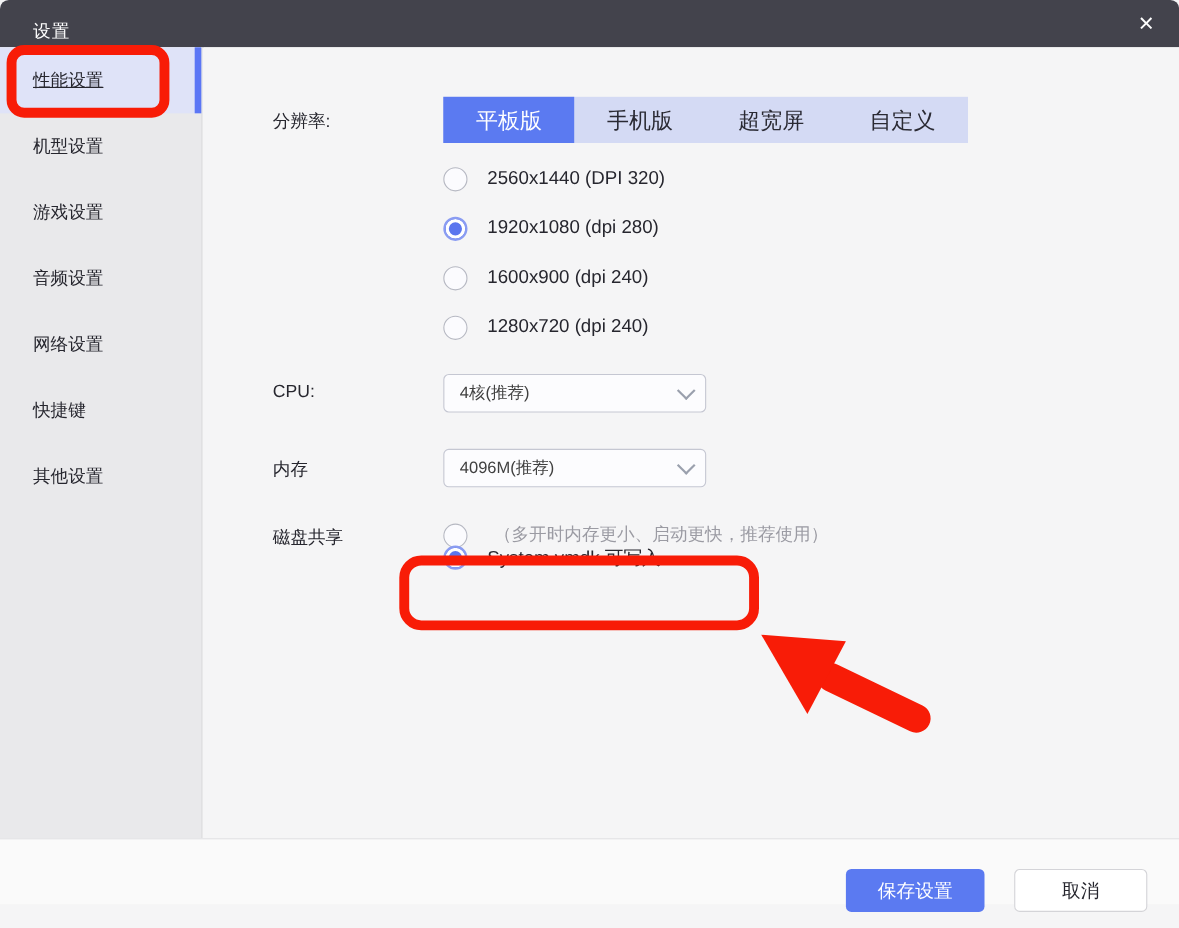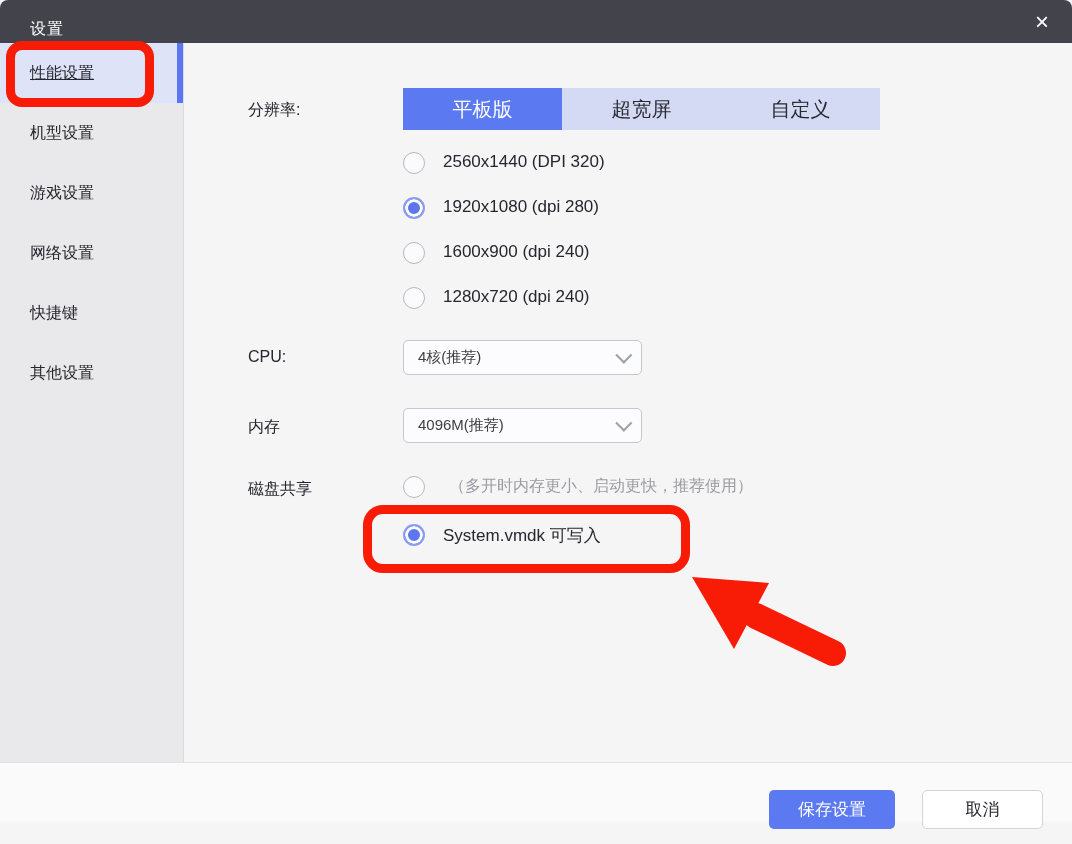--- a/index.html
+++ b/index.html
@@ -87,36 +87,40 @@
       <span>性能设置</span>
       <span class="indicator"></span>
     </div>
     <div class="side-item">
       <span>机型设置</span>
     </div>
     <div class="side-item">
       <span>游戏设置</span>
     </div>
     <div class="side-item">
+      <span>音频设置</span>
+    </div>
+    <div class="side-item">
       <span>网络设置</span>
     </div>
     <div class="side-item">
       <span>快捷键</span>
     </div>
     <div class="side-item">
       <span>其他设置</span>
     </div>
   </div>
 
   <div class="main"></div>
 
   <span class="flabel" style="top:100px">分辨率:</span>
 
   <div class="tabbar">
     <div class="tab active">平板版</div>
+    <div class="tab">手机版</div>
     <div class="tab">超宽屏</div>
     <div class="tab">自定义</div>
   </div>
 
   <div class="radio-row" style="top:152px">
     <span class="radio"></span>
     <span class="radio-label">2560x1440 (DPI 320)</span>
   </div>
   <div class="radio-row" style="top:197px">
     <span class="radio checked"></span>
@@ -141,21 +145,21 @@
   <div class="dropdown" style="top:408px">
     <span class="dd-value">4096M(推荐)</span>
     <span class="chev"></span>
   </div>
 
   <span class="flabel" style="top:479px">磁盘共享</span>
   <div class="radio-row" style="top:476px">
     <span class="radio"></span>
     <span class="radio-hint">（多开时内存更小、启动更快，推荐使用）</span>
   </div>
-  <div class="radio-row" style="top:524px">
+  <div class="radio-row" style="top:496px">
     <span class="radio checked"></span>
     <span class="radio-label">System.vmdk 可写入</span>
   </div>
 
   <div class="footer">
     <button class="btn btn-save">保存设置</button>
     <button class="btn btn-cancel">取消</button>
   </div>
 
   <div class="annot-rect annot-sidebar"></div>

